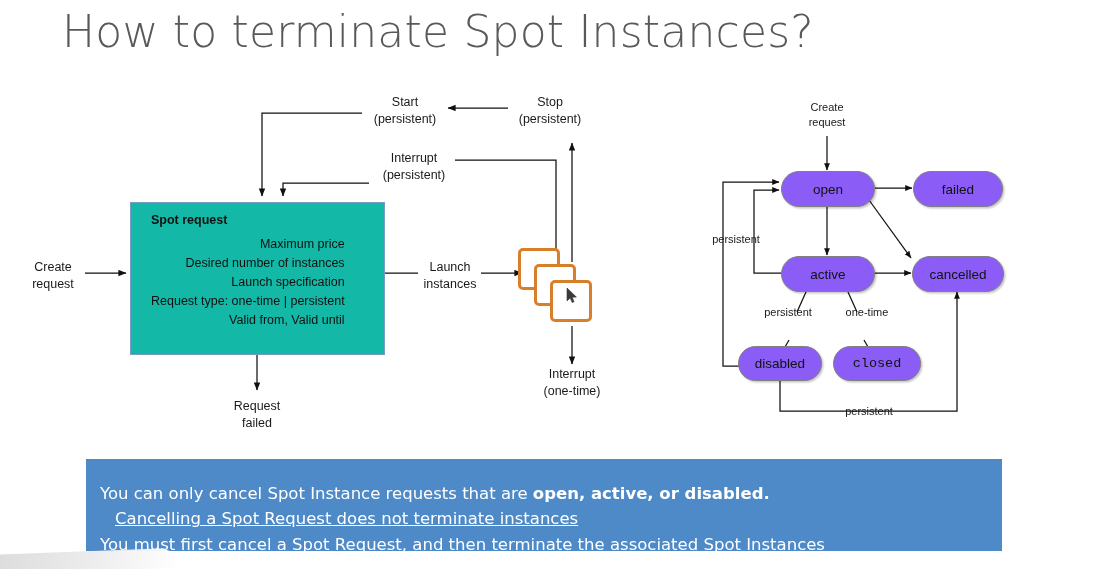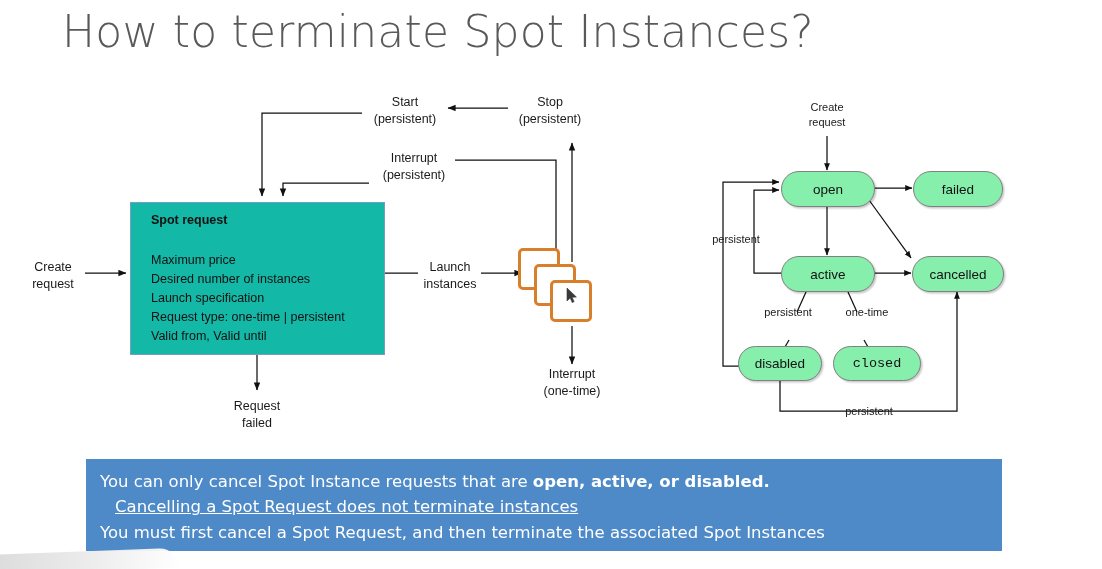--- a/index.html
+++ b/index.html
@@ -67,24 +67,25 @@
     position: absolute;
     left: 20px;
     top: 10px;
     font-size: 12.5px;
     font-weight: bold;
     color: #111;
   }
   #spot-request-box .box-lines {
     position: absolute;
     left: 20px;
-    top: 48px;
+    top: 32px;
     font-size: 12.5px;
     color: #111;
     line-height: 1.52;
+    text-align: right;
   }
   #spot-request-box .box-lines div { white-space: nowrap; }
 
   
   #instance-stack {
     position: absolute;
     left: 518px;
     top: 248px;
     width: 78px;
     height: 78px;
@@ -107,41 +108,41 @@
     top: 40px;
     width: 12px;
     height: 16px;
   }
 
   
   .state-node {
     position: absolute;
     border: 1.2px solid #808080;
     border-radius: 999px;
-    background: #86efac;
+    background: #8b5cf6;
     box-shadow: 1.5px 1.5px 2px rgba(0,0,0,0.22);
     display: flex;
     align-items: center;
     justify-content: center;
     font-size: 13.5px;
     color: #111;
     box-sizing: border-box;
     font-family: "Liberation Sans", sans-serif;
   }
 
   
   #blue-callout {
     position: absolute;
     left: 86px;
     top: 459px;
     width: 916px;
     height: 92px;
     background: #4E8AC8;
     box-sizing: border-box;
-    padding: 10px 14px 0 14px;
+    padding: 22px 14px 0 14px;
   }
   #blue-callout .cline {
     color: #ffffff;
     font-size: 16.5px;
     line-height: 1.54;
     white-space: nowrap;
     font-family: "DejaVu Sans", sans-serif;
   }
   #blue-callout .cline b { font-weight: bold; }
   #blue-callout .cline.underline { text-decoration: underline; margin-left: 15px; }

